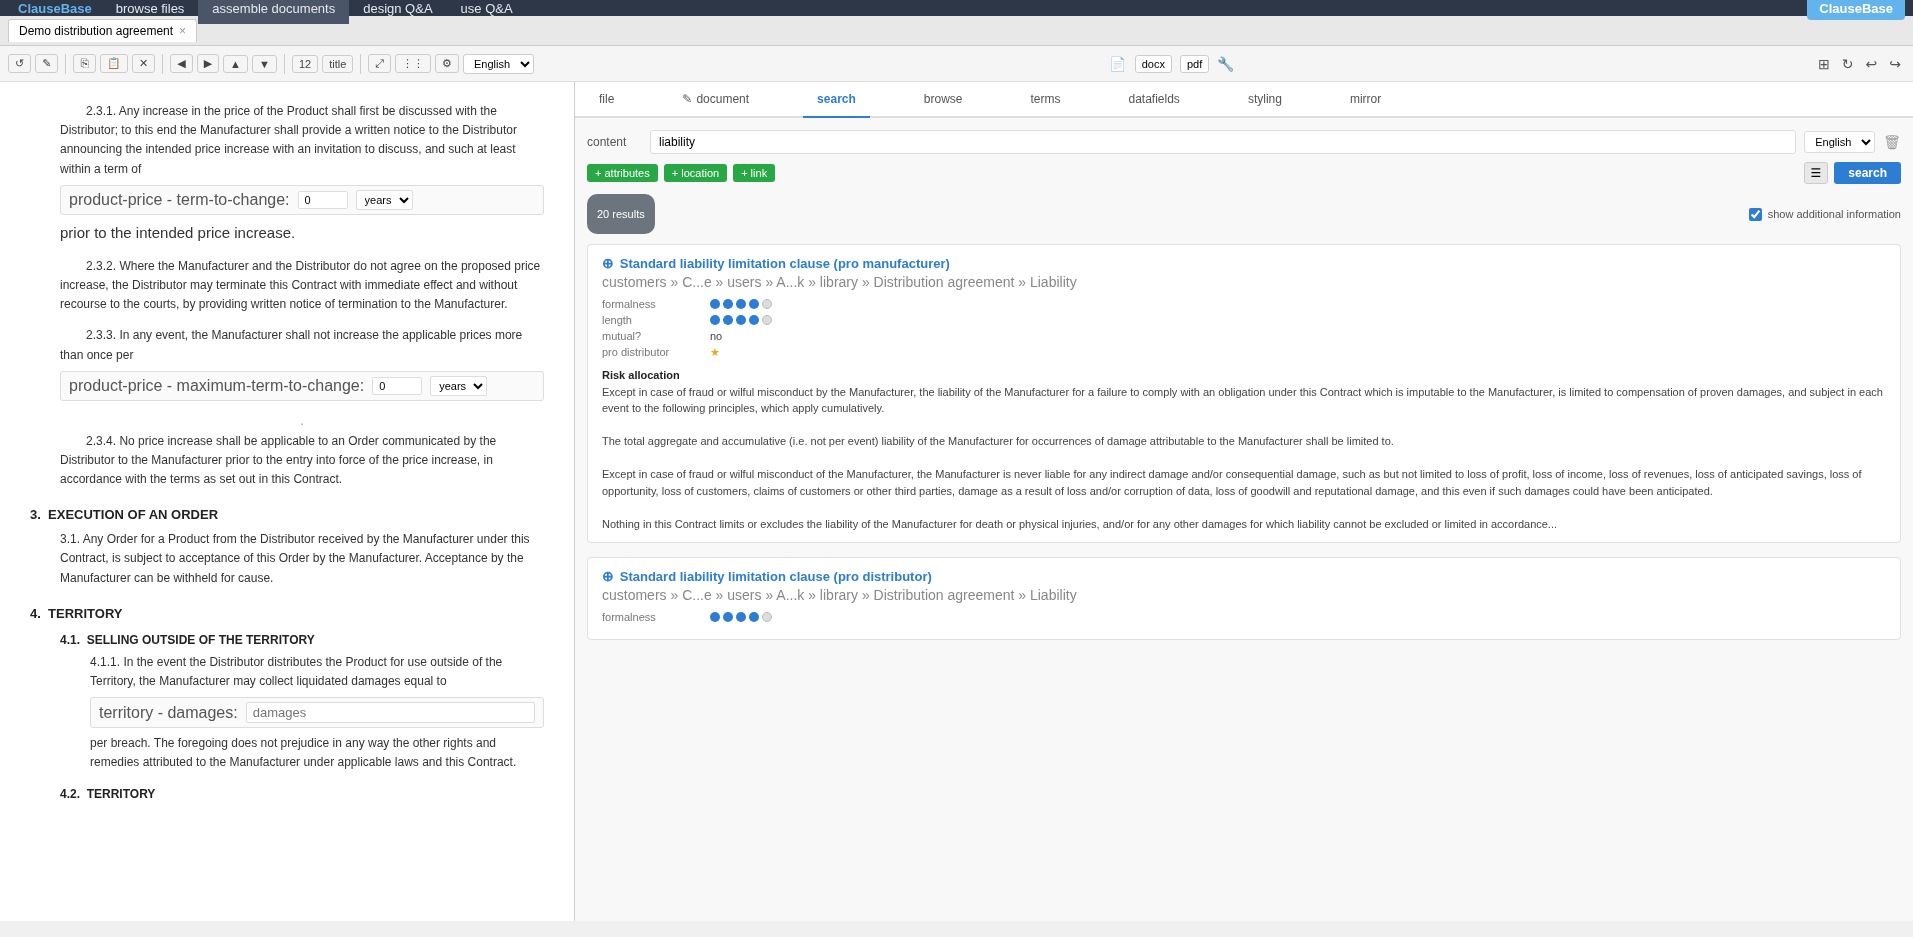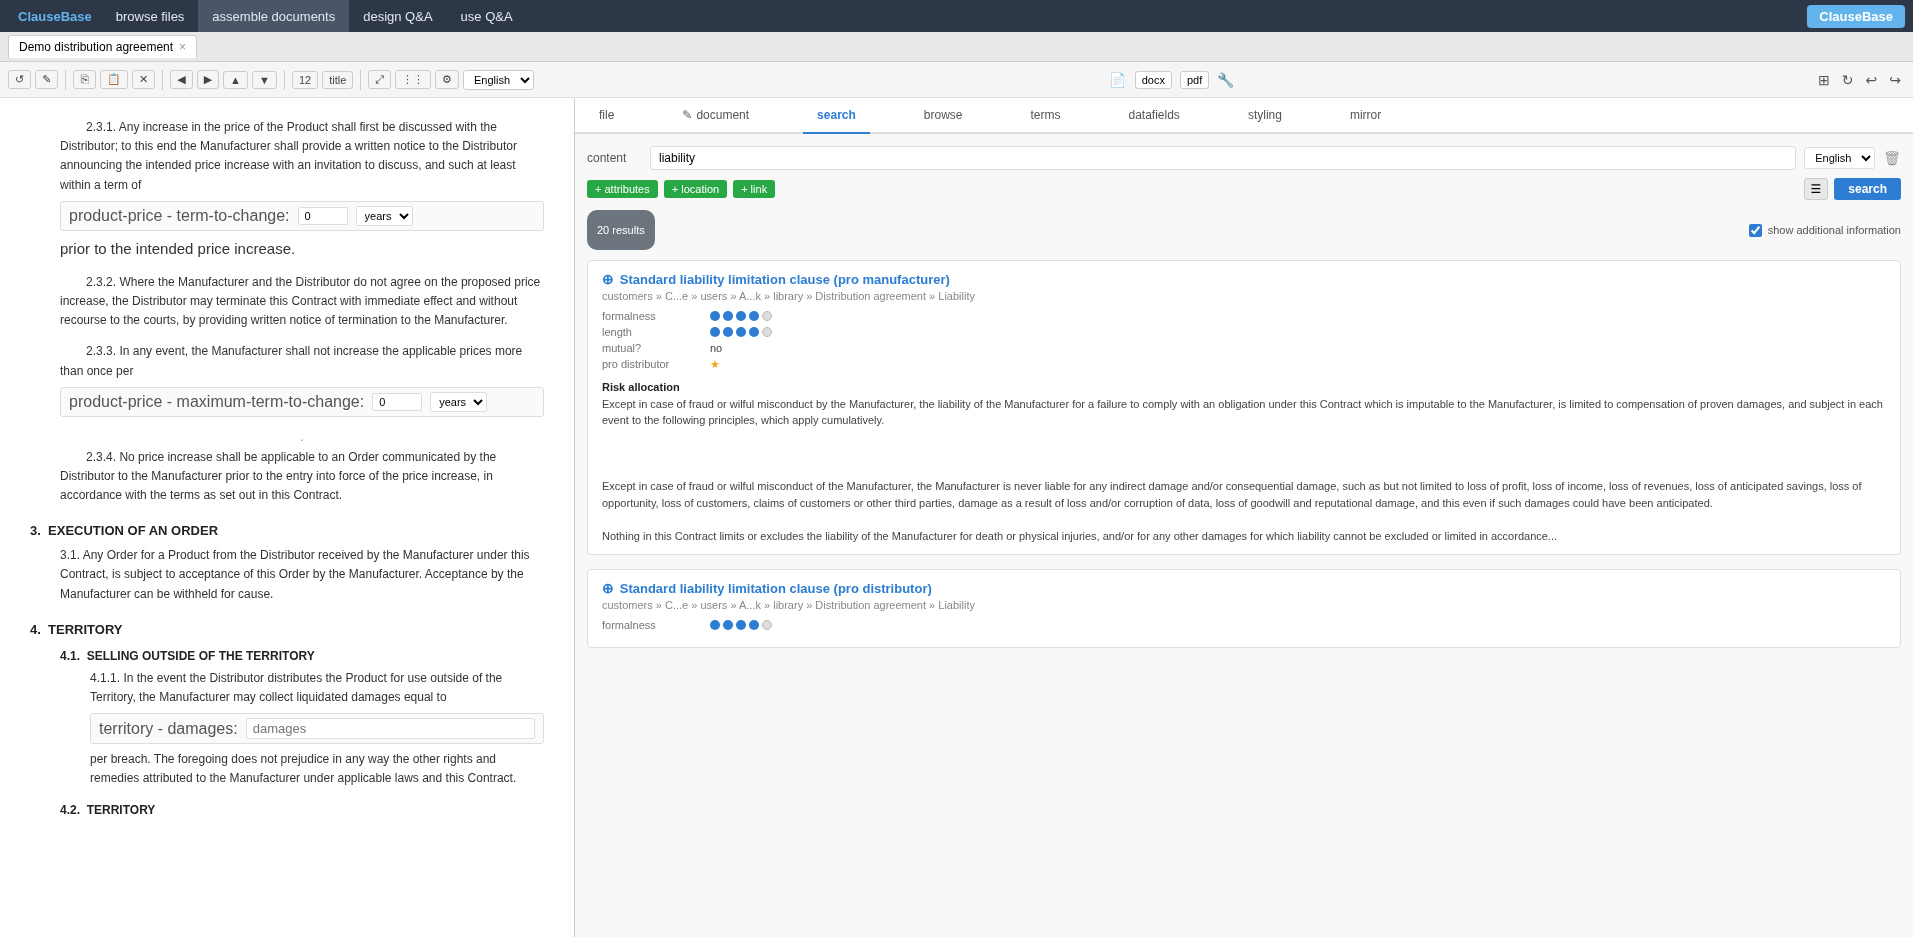--- a/index.html
+++ b/index.html
@@ -3,21 +3,21 @@
   <meta charset="utf-8">
   <style>
     * { box-sizing: border-box; margin: 0; padding: 0; font-family: Arial, sans-serif; }
     body { background: #f0f0f0; font-size: 13px; }
 
     
     .top-nav {
       display: flex;
       align-items: center;
       background: #2d3748;
-      height: 32px;
+      height: 16px;
       padding: 0 8px;
     }
     .top-nav-brand {
       color: #63b3ed;
       font-weight: bold;
       font-size: 13px;
       padding: 0 10px;
     }
     .top-nav-tab {
       color: #e2e8f0;
@@ -311,21 +311,21 @@
       margin-bottom: 3px;
       display: flex;
       align-items: center;
       gap: 6px;
     }
     .result-title-icon {
       color: #2d7dd2;
       font-size: 14px;
     }
     .result-breadcrumb {
-      font-size: 11px;
+      font-size: 14px;
       color: #888;
       margin-bottom: 8px;
     }
     .result-meta {
       display: grid;
       grid-template-columns: 100px 1fr;
       gap: 4px 8px;
       margin-bottom: 6px;
       font-size: 11px;
     }
@@ -552,21 +552,21 @@
             <div class="dot-empty"></div>
           </div>
           <span class="meta-label">mutual?</span>
           <span class="meta-value">no</span>
           <span class="meta-label">pro distributor</span>
           <span class="star-icon">★</span>
         </div>
         <div class="result-text">
           <strong>Risk allocation</strong><br>
           <span>Except in case of fraud or wilful misconduct by the Manufacturer, the liability of the Manufacturer for a failure to comply with an obligation under this Contract which is imputable to the Manufacturer, is limited to compensation of proven damages, and subject in each event to the following principles, which apply cumulatively.</span><br><br>
-          <br><br>
+          <span>The total aggregate and accumulative (i.e. not per event) liability of the Manufacturer for occurrences of damage attributable to the Manufacturer shall be limited to.</span><br><br>
           <span>Except in case of fraud or wilful misconduct of the Manufacturer, the Manufacturer is never liable for any indirect damage and/or consequential damage, such as but not limited to loss of profit, loss of income, loss of revenues, loss of anticipated savings, loss of opportunity, loss of customers, claims of customers or other third parties, damage as a result of loss and/or corruption of data, loss of goodwill and reputational damage, and this even if such damages could have been anticipated.</span><br><br>
           <span>Nothing in this Contract limits or excludes the liability of the Manufacturer for death or physical injuries, and/or for any other damages for which liability cannot be excluded or limited in accordance...</span>
         </div>
       </div>
 
       <div class="result-card">
         <div class="result-title">
           <span class="result-title-icon">⊕</span>
           <span>Standard liability limitation clause (pro distributor)</span>
         </div>

